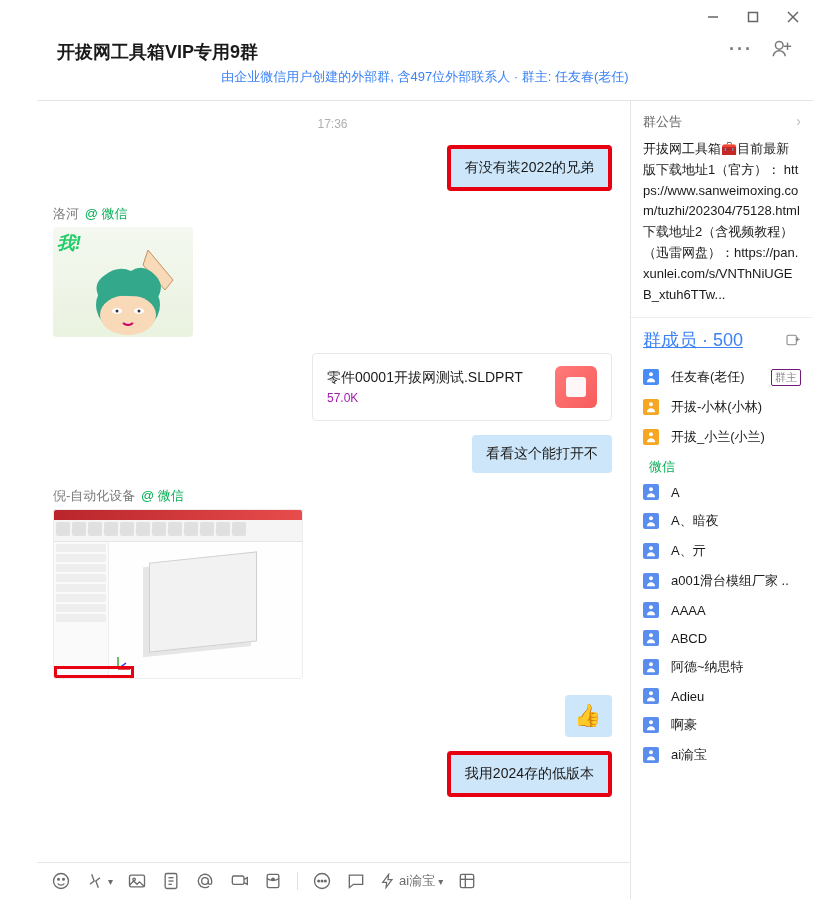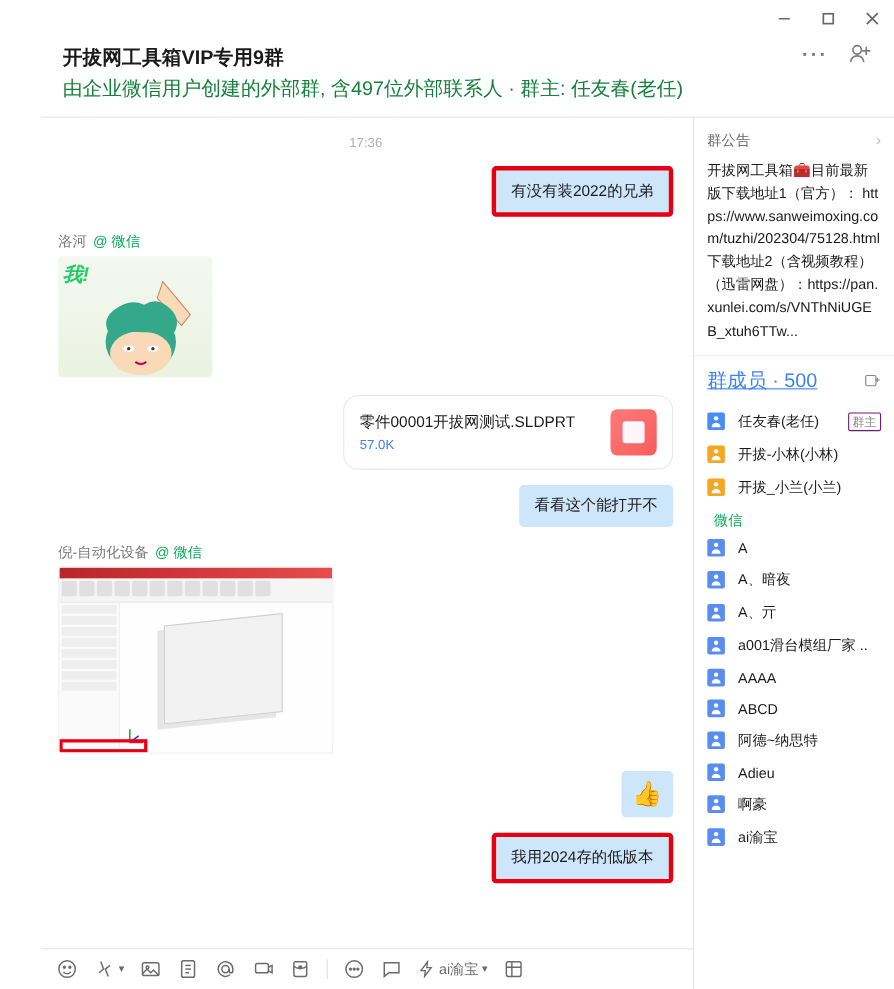--- a/index.html
+++ b/index.html
@@ -2,39 +2,39 @@
 <html><head>
 <meta charset="utf-8">
 <style>
 * { margin: 0; padding: 0; box-sizing: border-box; }
 body { font-family: "Microsoft YaHei", "PingFang SC", sans-serif; font-size: 13px; color: #1a1a1a; background: #fff; width: 813px; height: 899px; overflow: hidden; position: relative; }
 .container { display: flex; flex-direction: column; height: 100%; padding-left: 37px; }
 .titlebar { display: flex; justify-content: flex-end; align-items: center; height: 34px; padding: 0 10px; gap: 20px; }
 .titlebar .win-btn { width: 20px; height: 20px; display: flex; align-items: center; justify-content: center; cursor: pointer; color: #666; }
 .header { padding: 6px 20px 14px 20px; border-bottom: 1px solid #e5e5e5; position: relative; }
 .header-title { font-size: 18px; font-weight: 700; color: #1a1a1a; }
-.header-sub { font-size: 18px; color: #15803d; margin-top: 4px; }
+.header-sub { font-size: 13px; color: #3b82f6; margin-top: 4px; text-align: center; }
 .header-actions { position: absolute; right: 20px; top: 4px; display: flex; gap: 18px; align-items: center; color: #7a7a7a; }
 .main { display: flex; flex: 1; min-height: 0; }
 .chat { flex: 1; display: flex; flex-direction: column; border-right: 1px solid #e5e5e5; min-width: 0; position: relative; }
 .messages { flex: 1; overflow-y: auto; padding: 8px 18px 8px 16px; }
 .timestamp { text-align: center; color: #b0b0b0; font-size: 12px; margin: 8px 0 14px; }
 .msg-right { display: flex; justify-content: flex-end; margin-bottom: 14px; }
 .bubble-blue { background: #cde6f9; color: #1a1a1a; padding: 10px 14px; border-radius: 4px; font-size: 14px; max-width: 360px; word-break: break-all; }
 .highlight-red { outline: 4px solid #e60012; outline-offset: -4px; padding: 14px 18px; }
 .sender { font-size: 13px; color: #7a7a7a; margin-bottom: 4px; }
 .sender .via { color: #06ae56; margin-left: 2px; }
 .sticker { width: 140px; height: 110px; border-radius: 4px; background: linear-gradient(180deg,#f4f8f0 0%,#eaf2e0 100%); position: relative; overflow: hidden; }
 .sticker .hand { position: absolute; left: 4px; top: 4px; font-size: 18px; color: #2c6; font-style: italic; font-weight: bold; }
 .sticker .anime { position: absolute; left: 30px; top: 18px; width: 110px; height: 92px; }
 .msg-left { margin-bottom: 16px; }
-.file-card { display: flex; align-items: center; background: #fff; border: 1px solid #e8e8e8; border-radius: 14px; padding: 12px 14px; width: 300px; float: right; margin-bottom: 14px; }
+.file-card { display: flex; align-items: center; background: #fff; border: 1px solid #e8e8e8; border-radius: 4px; padding: 12px 14px; width: 300px; float: right; margin-bottom: 14px; }
 .file-card .fc-text { flex: 1; }
 .file-card .fc-name { font-size: 14px; color: #1a1a1a; white-space: nowrap; overflow: hidden; text-overflow: ellipsis; }
-.file-card .fc-size { font-size: 12px; color: #3b82f6; margin-top: 4px; }
+.file-card .fc-size { font-size: 12px; color: #a21caf; margin-top: 4px; }
 .file-icon { width: 42px; height: 42px; border-radius: 6px; background: linear-gradient(135deg,#ff7a7a,#f75c5c); margin-left: 12px; display: flex; align-items: center; justify-content: center; }
 .file-icon .cube { width: 20px; height: 20px; background: #fff; border-radius: 3px; opacity: .95; }
 .clearfix::after { content: ""; display: table; clear: both; }
 .cad-thumb { width: 250px; height: 170px; border: 1px solid #eee; background: #fff; position: relative; border-radius: 3px; overflow: hidden; }
 .cad-titlebar { height: 10px; background: linear-gradient(90deg,#b8252b,#e84c4c); }
 .cad-toolbar { height: 22px; background: #f5f5f5; border-bottom: 1px solid #e5e5e5; display:flex; padding:2px; gap:2px;}
 .cad-toolbar span{width:14px;height:14px;background:#e0e0e0;border-radius:2px;}
 .cad-body { display: flex; height: calc(100% - 32px); }
 .cad-side { width: 55px; background: #fafafa; border-right: 1px solid #eee; display:flex;flex-direction:column;padding:2px;gap:2px;}
 .cad-side span{height:8px;background:#eee;border-radius:1px;}

